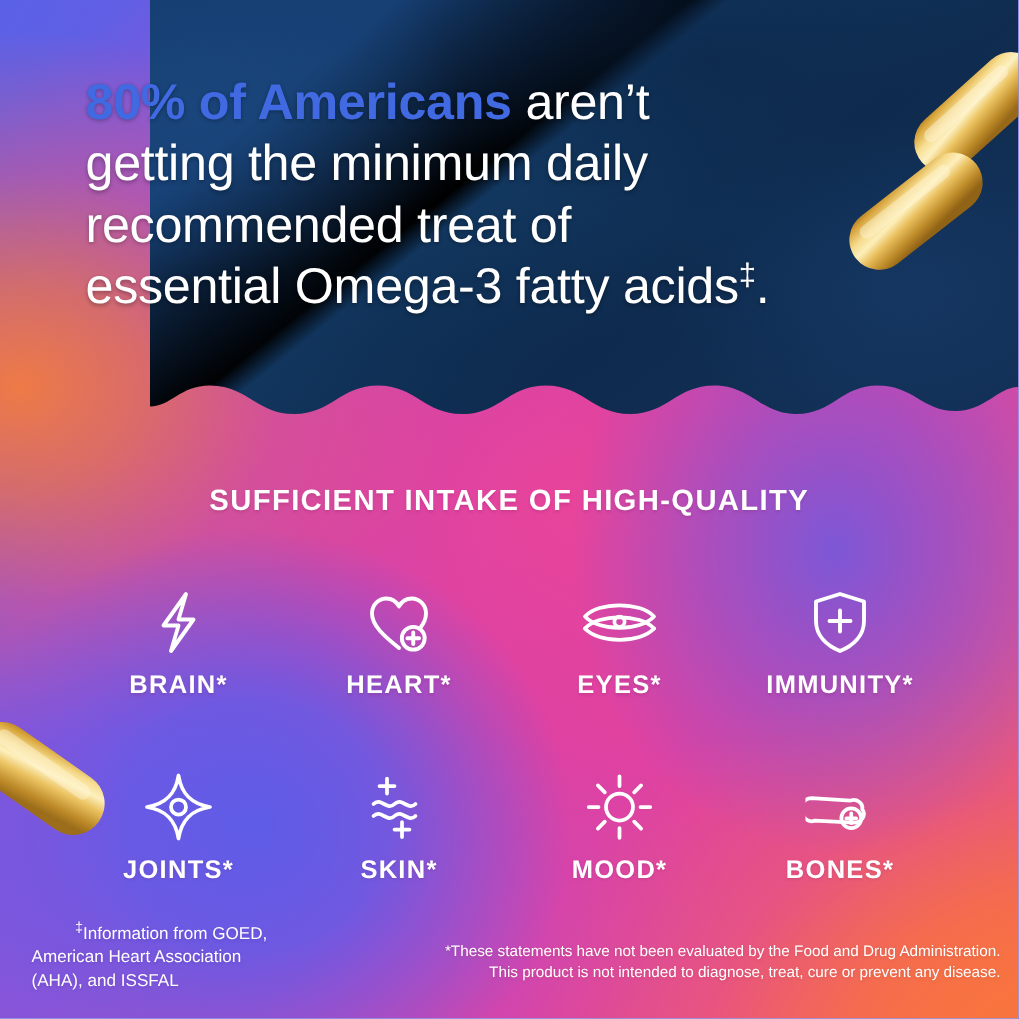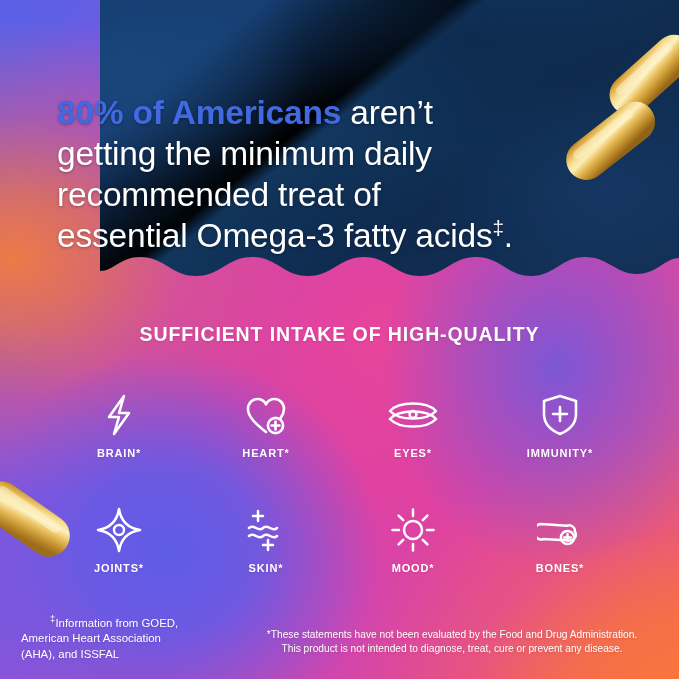--- a/index.html
+++ b/index.html
@@ -21,46 +21,46 @@
 
   
   .navy-wrap{position:absolute;left:0;top:0;width:679px;height:300px;}
   .navy-wrap svg{display:block;width:679px;height:300px;}
   .cap{position:absolute;}
   .cap svg{display:block;overflow:visible;}
 
   
   .headline{position:absolute;left:57px;top:48px;width:560px;
     font-size:33.5px;line-height:41px;color:#ffffff;font-weight:400;
-    letter-spacing:-0.2px;text-shadow:0 1px 3px rgba(0,0,0,.32);margin-top:44px;}
+    letter-spacing:-0.2px;text-shadow:0 1px 3px rgba(0,0,0,.32);}
   .hl-accent{color:#4169e1;font-weight:700;}
   .sup{font-size:.62em;vertical-align:super;line-height:0;}
 
   
   .subhead{position:absolute;left:0;top:322px;width:679px;text-align:center;
     color:#fff;font-weight:700;font-size:19.5px;line-height:25px;
     letter-spacing:.9px;text-shadow:0 1px 2px rgba(120,30,90,.22);}
 
   
   .benefits{position:absolute;left:50px;top:392px;width:579px;}
   .brow{display:flex;justify-content:space-between;align-items:flex-start;}
   .brow.r2{margin-top:48px;}
   .bcell{width:138px;display:flex;flex-direction:column;align-items:center;}
   .bicon{height:46px;display:flex;align-items:center;justify-content:center;}
   .bicon svg{display:block;}
-  .blabel{margin-top:9px;color:#fff;font-weight:700;font-size:11px;
+  .blabel{margin-top:9px;color:#fff;font-weight:700;font-size:17px;
     letter-spacing:.85px;text-shadow:0 1px 2px rgba(120,30,90,.22);white-space:nowrap;}
 
   
   .fn-left{position:absolute;left:14px;top:616px;width:215px;color:#fff;
     font-size:11.4px;line-height:15.4px;text-shadow:0 1px 2px rgba(70,40,140,.22);}
   .fn-left .l1{text-indent:-6px;padding-left:6px;margin-left:36px;}
   .fn-left .l2,.fn-left .l3{padding-left:7px;}
   .fn-left .dag{font-size:.85em;vertical-align:super;line-height:0;}
-  .fn-right{position:absolute;right:12px;top:628px;width:430px;text-align:center;
+  .fn-right{position:absolute;right:12px;top:628px;width:430px;text-align:right;
     color:#fff;font-size:10.2px;line-height:14.2px;
     text-shadow:0 1px 2px rgba(150,60,50,.25);}
 </style>
 </head>
 <body>
 
 <div id="canvas">
 
   <div class="grad-base"></div>
   <div class="grad-bl"></div>

